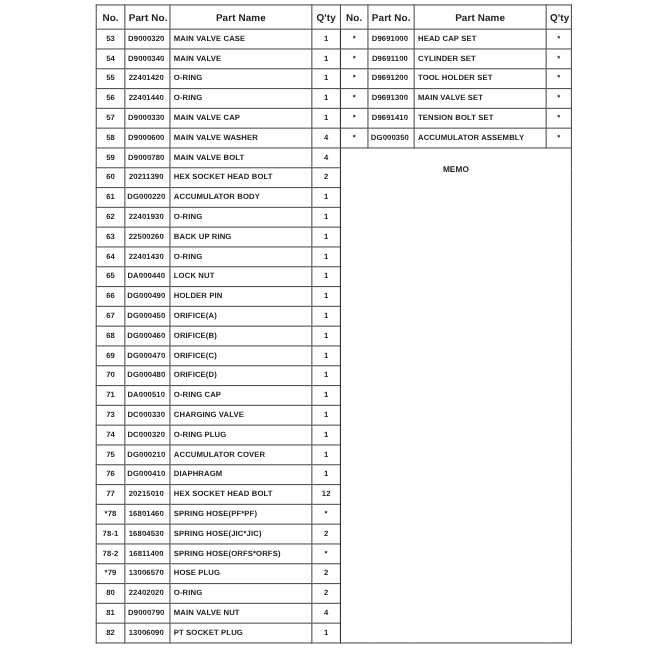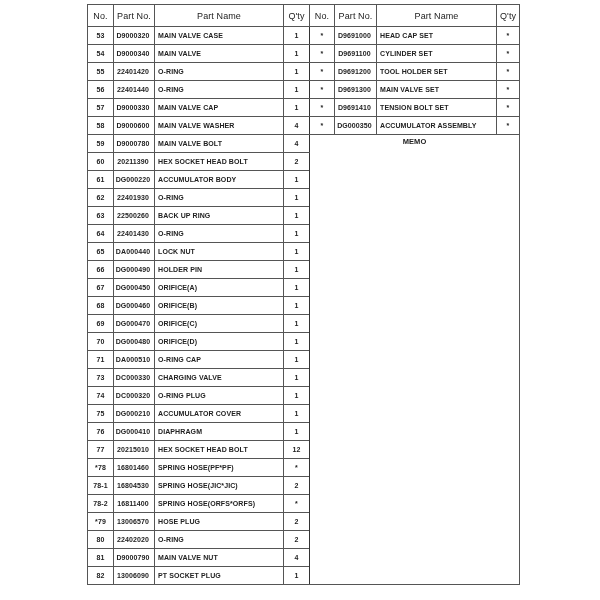--- a/index.html
+++ b/index.html
@@ -15,29 +15,29 @@
     border: 1px solid #555;
     padding: 0 3px;
     height: 17px;
     font-size: 7px;
     font-weight: bold;
     white-space: nowrap;
     overflow: hidden;
     letter-spacing: 0.1px;
   }
   #parts th {
-    height: 21px; font-size: 9px; font-weight: normal; text-align: center;
+    height: 21px; font-size: 9px; font-weight: bold; text-align: center;
     color: #222;
   }
   #parts td.c { text-align: center; }
   #parts td.l { text-align: left; }
   #parts td.pn { padding-left: 1px; font-size: 7px; }
   #parts td.memo {
     vertical-align: top; text-align: center; font-size: 7.5px;
-    border-left: 1.5px solid #333; padding-top: 2px;
+    border-left: 1.5px solid #333; padding-top: 14px;
   }
   #parts td.blank-mid { border-right: 1.5px solid #333; }
   col.c-no { width: 26px; }
   col.c-pno { width: 41px; }
   col.c-name { width: 129px; }
   col.c-qty { width: 26px; }
   col.c-no2 { width: 25px; }
   col.c-pno2 { width: 42px; }
   col.c-name2 { width: 120px; }
   col.c-qty2 { width: 23px; }

